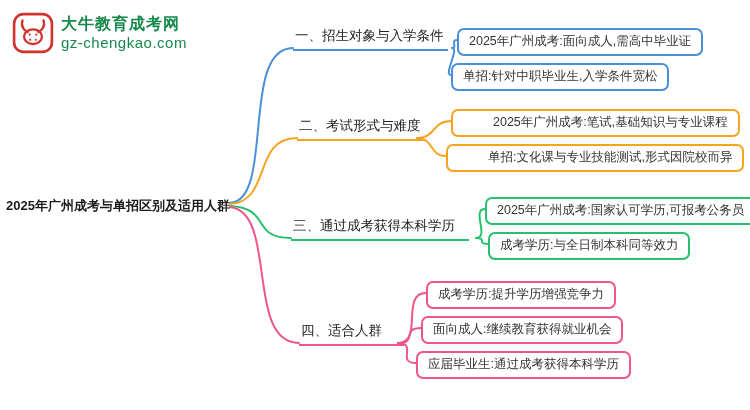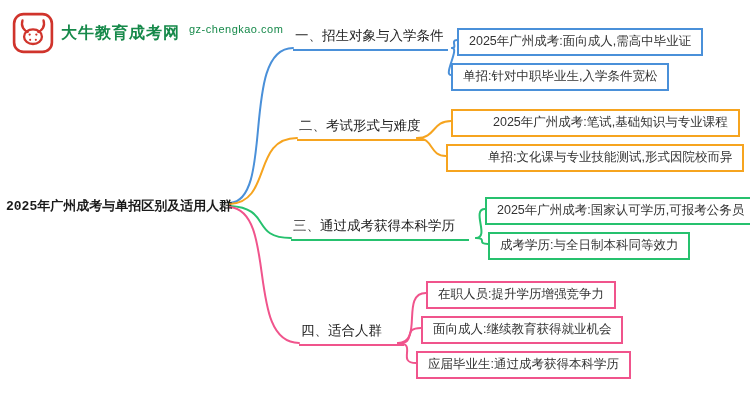--- a/index.html
+++ b/index.html
@@ -7,44 +7,44 @@
     position:relative;
     width:750px;height:410px;
     overflow:hidden;
     background:#fff;
     font-family:"Liberation Sans","DejaVu Sans",sans-serif;
   }
   svg.connectors{position:absolute;left:0;top:0;pointer-events:none;}
   svg.connectors path{fill:none;stroke-width:2;stroke-linecap:round;}
 
   .logo{position:absolute;left:12px;top:12px;display:flex;align-items:center;gap:7px;}
-  .logo-text{display:flex;line-height:1.25;}
+  .logo-text{display:flex;flex-direction:column;line-height:1.25;}
   .site-name{font-size:16px;font-weight:bold;color:var(--logo_green);letter-spacing:1px;}
-  .site-url{font-size:11px;color:var(--logo_green);letter-spacing:.5px;margin-left:9px;}
+  .site-url{font-size:15px;color:var(--logo_green);letter-spacing:.5px;}
 
   .main-topic{
     position:absolute;left:6px;top:197px;
-    font-size:13px;font-weight:600;color:#1a1a1a;white-space:nowrap;font-family:Liberation Mono, monospace;
+    font-size:13px;font-weight:600;color:#1a1a1a;white-space:nowrap;
   }
 
   .branch-label{
     position:absolute;
     font-size:13.5px;color:#222;white-space:nowrap;
     padding:0 4px 4px 2px;border-bottom:2px solid #999;
   }
   .branch-label.blue{border-color:var(--blue);}
   .branch-label.orange{border-color:var(--orange);}
   .branch-label.green{border-color:var(--green);}
   .branch-label.pink{border-color:var(--pink);padding-right:22px;text-align:right;}
   .branch-label.green{padding-right:14px;}
 
   .box{
     position:absolute;
     font-size:12.5px;color:#333;background:#fff;
-    border:2px solid #999;border-radius:0;
+    border:2px solid #999;border-radius:7px;
     padding:4px 10px;white-space:nowrap;line-height:1.25;
   }
   .box.blue{border-color:var(--blue);}
   .box.orange{border-color:var(--orange);padding-left:40px;}
   .box.green{border-color:var(--green);}
   .box.pink{border-color:var(--pink);}
 </style>
 </head>
 <body>
 
@@ -90,17 +90,17 @@
   <div class="branch-label blue" style="left:293px;top:27px">一、招生对象与入学条件</div>
   <div class="branch-label green" style="left:291px;top:217px">三、通过成考获得本科学历</div>
   <div class="branch-label pink" style="left:299px;top:322px">四、适合人群</div>
 
   <div class="box blue" style="left:457px;top:28px">2025年广州成考:面向成人,需高中毕业证</div>
   <div class="box blue" style="left:451px;top:63px">单招:针对中职毕业生,入学条件宽松</div>
   <div class="box orange" style="left:451px;top:109px">2025年广州成考:笔试,基础知识与专业课程</div>
   <div class="box orange" style="left:446px;top:144px">单招:文化课与专业技能测试,形式因院校而异</div>
   <div class="box green" style="left:485px;top:197px">2025年广州成考:国家认可学历,可报考公务员</div>
   <div class="box green" style="left:488px;top:232px">成考学历:与全日制本科同等效力</div>
-  <div class="box pink" style="left:426px;top:281px">在职人员:提升学历增强竞争力</div>
+  <div class="box pink" style="left:426px;top:281px">成考学历:提升学历增强竞争力</div>
   <div class="box pink" style="left:421px;top:316px">面向成人:继续教育获得就业机会</div>
   <div class="box pink" style="left:416px;top:351px">应届毕业生:通过成考获得本科学历</div>
 
 </div>
 
 </body></html>

